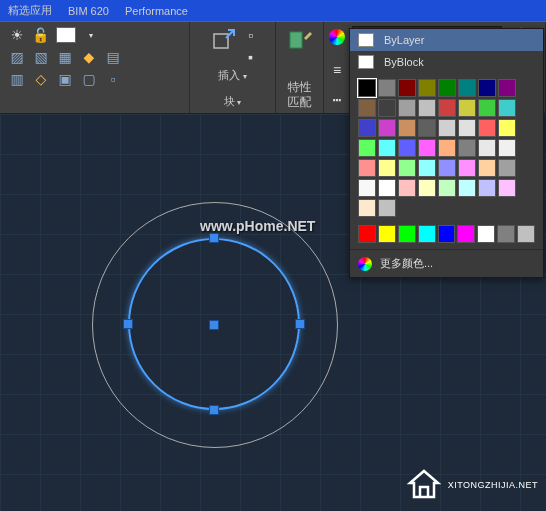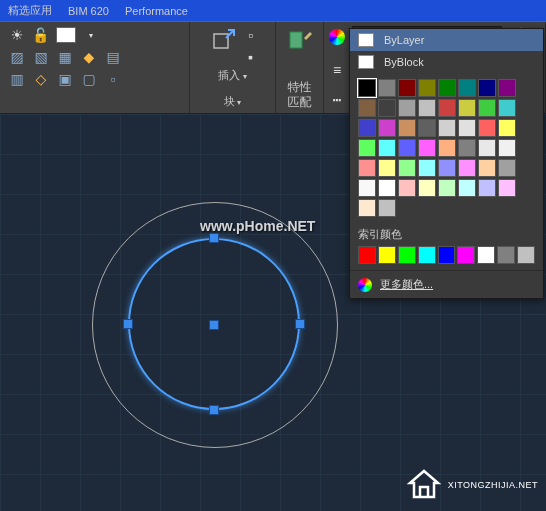--- a/index.html
+++ b/index.html
@@ -31,21 +31,21 @@
 .dd-sw { width: 16px; height: 14px; border: 1px solid #888; background: #fff; }
 
 .swatch-area { padding: 6px 8px; display: flex; flex-wrap: wrap; gap: 2px; }
 .swatch { width: 18px; height: 18px; border: 1px solid #555; }
 .swatch.hl { outline: 1px solid #fff; }
 
 .section-label { font-size: 11px; color: #ccc; padding: 4px 8px 2px; }
 .index-row { padding: 2px 8px 6px; display: flex; gap: 2px; }
 .index-sw { width: 18px; height: 18px; border: 1px solid #555; }
 
-.more-colors { display: flex; align-items: center; gap: 8px; padding: 6px 8px; border-top: 1px solid #2a2a2a; font-size: 11px; color: #ddd; text-decoration: underline; }
+.more-colors { display: flex; align-items: center; gap: 8px; padding: 6px 8px; border-top: 1px solid #2a2a2a; font-size: 11px; color: #ddd; }
 .color-wheel { width: 14px; height: 14px; border-radius: 50%; background: conic-gradient(red,yellow,lime,cyan,blue,magenta,red); }
 
 .canvas { position: absolute; left: 0; top: 114px; right: 0; bottom: 0; background: #1e2a3a; }
 .grid-line { position: absolute; background: #263545; }
 
 .circle-outer { position: absolute; left: 92px; top: 88px; width: 246px; height: 246px; border: 1.5px solid #aaa; border-radius: 50%; }
 .circle-inner { position: absolute; left: 128px; top: 124px; width: 172px; height: 172px; border: 2px solid #4aa0ff; border-radius: 50%; box-shadow: 0 0 6px rgba(74,160,255,0.6); }
 .grip { position: absolute; width: 10px; height: 10px; background: #3a8aee; border: 1px solid #1a4a8a; }
 
 .watermark1 { position: absolute; left: 200px; top: 218px; color: #fff; font-size: 14px; font-weight: bold; opacity: 0.8; font-family: Arial; text-shadow: 1px 1px 2px #000; }
@@ -202,21 +202,20 @@
       <div class="swatch" style="background: rgb(255, 255, 255);"></div>
       <div class="swatch" style="background: rgb(255, 192, 192);"></div>
       <div class="swatch" style="background: rgb(255, 255, 192);"></div>
       <div class="swatch" style="background: rgb(192, 255, 192);"></div>
       <div class="swatch" style="background: rgb(192, 255, 255);"></div>
       <div class="swatch" style="background: rgb(192, 192, 255);"></div>
       <div class="swatch" style="background: rgb(255, 192, 255);"></div>
       <div class="swatch" style="background: rgb(255, 232, 208);"></div>
       <div class="swatch" style="background: rgb(192, 192, 192);"></div>
     </div>
-  <div class="section-label">索引颜色</div>
   <div class="index-row" id="index-row">
       <div class="index-sw" style="background: rgb(255, 0, 0);"></div>
       <div class="index-sw" style="background: rgb(255, 255, 0);"></div>
       <div class="index-sw" style="background: rgb(0, 255, 0);"></div>
       <div class="index-sw" style="background: rgb(0, 255, 255);"></div>
       <div class="index-sw" style="background: rgb(0, 0, 255);"></div>
       <div class="index-sw" style="background: rgb(255, 0, 255);"></div>
       <div class="index-sw" style="background: rgb(255, 255, 255);"></div>
       <div class="index-sw" style="background: rgb(128, 128, 128);"></div>
       <div class="index-sw" style="background: rgb(192, 192, 192);"></div>

